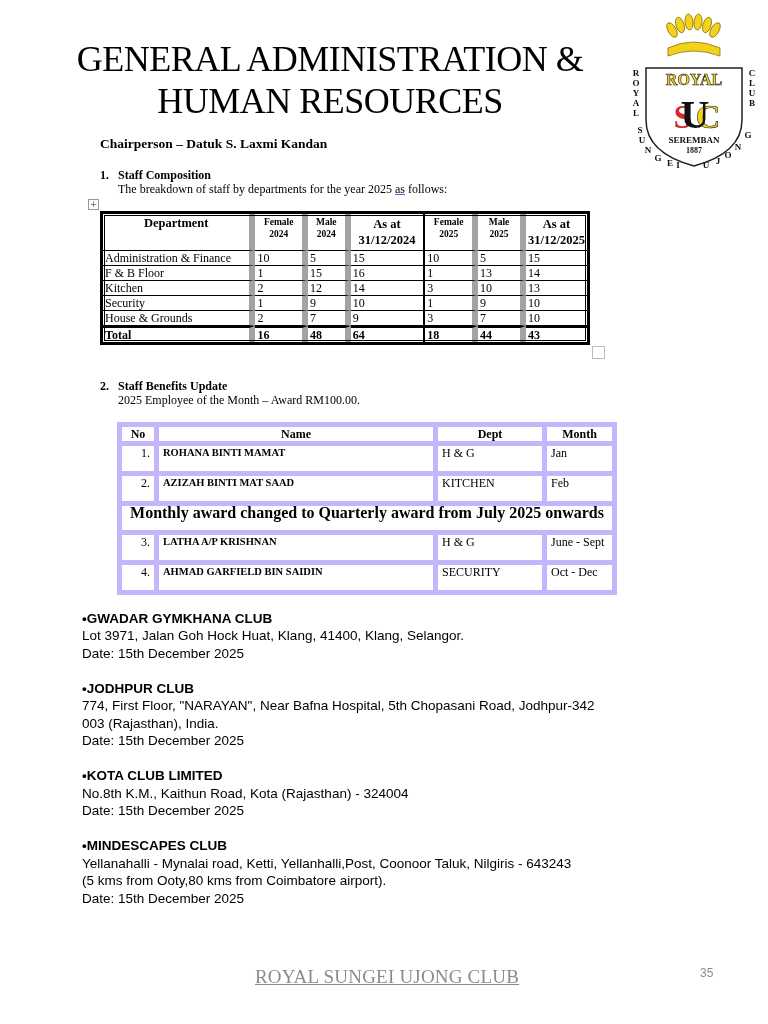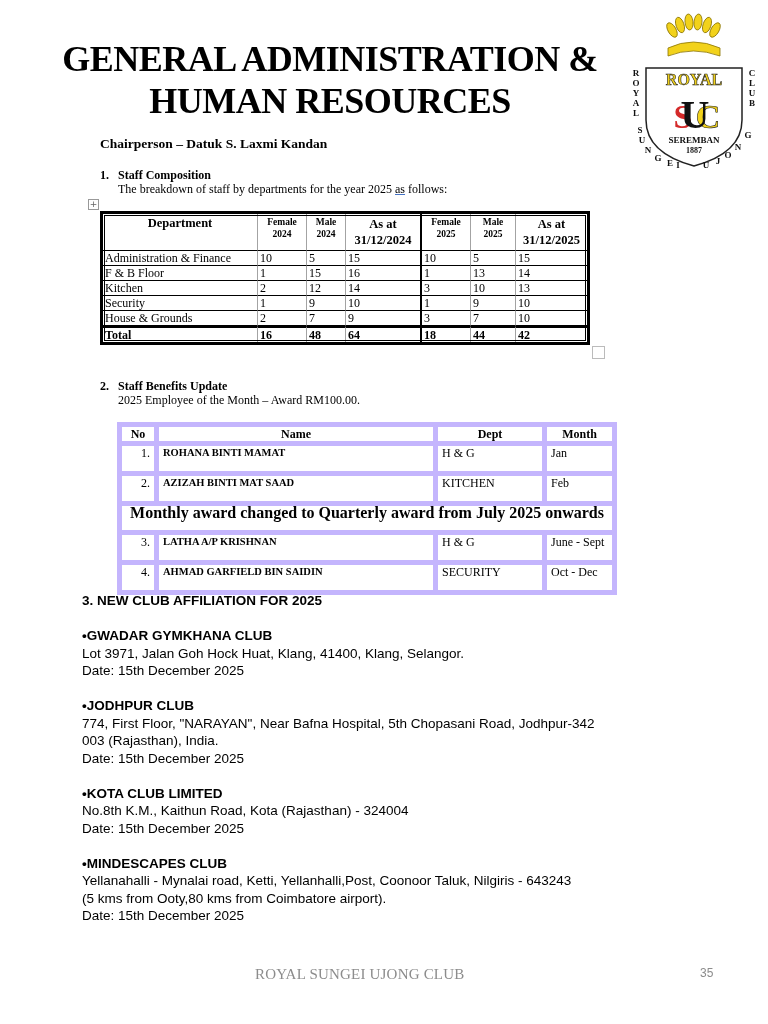--- a/index.html
+++ b/index.html
@@ -1,42 +1,42 @@
 <!DOCTYPE html>
 <html><head>
 <meta charset="utf-8">
 <style>
   html, body { margin: 0; padding: 0; background: #ffffff; }
   body { width: 768px; height: 1024px; position: relative; overflow: hidden; color: #000; }
 
   .title {
     position: absolute; left: 40px; top: 38px; width: 580px;
     text-align: center; font-family: "Liberation Serif", serif;
-    font-weight: bold; font-size: 36px; line-height: 42px; letter-spacing: -0.5px;
+    font-weight: normal; font-size: 36px; line-height: 42px; letter-spacing: -0.5px;
   }
   .logo { position: absolute; left: 620px; top: 8px; width: 146px; height: 165px; }
 
   .chair { position: absolute; left: 100px; top: 136px; font-family: "Liberation Serif", serif; font-weight: bold; font-size: 13.5px; }
 
   .sec-head { position: absolute; font-family: "Liberation Serif", serif; font-size: 12px; line-height: 14px; }
   .sec-head .num { position: absolute; left: 0; font-weight: bold; }
   .sec-head .ttl { position: absolute; left: 18px; font-weight: bold; white-space: nowrap; }
   .sec-head .sub { position: absolute; left: 18px; top: 14px; white-space: nowrap; }
   .sec-head .sub u { text-decoration: underline; text-decoration-color: #4472c4; }
 
   .move-handle { position: absolute; left: 88px; top: 199px; width: 9px; height: 9px; border: 1px solid #999; font-size: 9px; line-height: 9px; text-align: center; color: #666; font-family: "DejaVu Sans", sans-serif; }
   .resize-handle { position: absolute; left: 592px; top: 346px; width: 11px; height: 11px; border: 1px solid #bbb; background: #fff; }
 
   table.staff {
     position: absolute; left: 100px; top: 211px; width: 490px;
     border-collapse: separate; border-spacing: 0;
     border: 3px solid #000; outline: 1px solid #000; outline-offset: -5px;
     font-family: "Liberation Serif", serif; font-size: 12px;
   }
-  table.staff td, table.staff th { border-right: 1px solid #a3a3a3; border-bottom: 1px solid #000; padding: 0 2px; line-height: 14px; }
+  table.staff td, table.staff th { border-right: 6px solid #a3a3a3; border-bottom: 1px solid #000; padding: 0 2px; line-height: 14px; }
   table.staff tr td:last-child, table.staff tr th:last-child { border-right: none; }
   table.staff th { font-weight: bold; text-align: center; vertical-align: top; padding-top: 2px; padding-bottom: 2px; }
   table.staff th.small { font-size: 9.5px; line-height: 12px; }
   table.staff th.big { font-size: 12.5px; line-height: 16px; }
   table.staff th.dept { font-size: 12.5px; }
   table.staff td { }
   table.staff td.left { text-align: left; }
   table.staff tr.total td { font-weight: bold; border-top: 2px solid #000; border-bottom: none; }
   table.staff td.sep, table.staff th.sep { border-right: 2px solid #000; }
 
@@ -50,21 +50,21 @@
   table.award td.no { text-align: right; width: 24px; }
   table.award td.name { font-weight: bold; font-size: 10.5px; }
   table.award td.center { text-align: left; }
   table.award td.note { text-align: center; font-weight: bold; font-size: 16px; height: 24px; }
 
   .aff { position: absolute; left: 82px; top: 592px; width: 640px; font-family: "Liberation Sans", sans-serif; font-size: 13.5px; line-height: 17.5px; }
   .aff .h { font-weight: bold; }
   .aff .club { margin-top: 17.5px; }
   .aff .club-name { font-weight: bold; }
 
-  .footer { position: absolute; left: 255px; top: 966px; font-family: "Liberation Serif", serif; font-size: 15px; color: #8c8c8c; letter-spacing: 0.2px; }
+  .footer { position: absolute; left: 255px; top: 966px; font-family: "Liberation Serif", serif; font-size: 19px; color: #8c8c8c; letter-spacing: 0.2px; text-decoration: underline; }
   .pagenum { position: absolute; left: 700px; top: 966px; font-family: "Liberation Sans", sans-serif; font-size: 12px; color: #8c8c8c; }
 </style>
 </head>
 <body>
 
 <div class="title">
   <div>GENERAL ADMINISTRATION &amp;</div>
   <div>HUMAN RESOURCES</div>
 </div>
 
@@ -200,21 +200,21 @@
       <td>7</td>
       <td>10</td>
     </tr>
     <tr class="total">
       <td class="left">Total</td>
       <td>16</td>
       <td>48</td>
       <td class="sep">64</td>
       <td>18</td>
       <td>44</td>
-      <td>42</td>
+      <td>43</td>
     </tr>
   </tbody>
 </table>
 
 <div class="resize-handle"></div>
 
 <div class="sec-head" style="left:100px; top:379px; width:480px; height:30px;">
   <span class="num">2.</span>
   <span class="ttl">Staff Benefits Update</span>
   <span class="sub">2025 Employee of the Month – Award RM100.00.</span>
@@ -254,21 +254,20 @@
     <tr>
       <td class="no">4.</td>
       <td class="name">AHMAD GARFIELD BIN SAIDIN</td>
       <td class="center">SECURITY</td>
       <td class="center">Oct - Dec</td>
     </tr>
   </tbody>
 </table>
 
 <div class="aff">
-  <div class="h">3. NEW CLUB AFFILIATION FOR 2025</div>
 
   <div class="club">
     <div class="club-name">•GWADAR GYMKHANA CLUB</div>
     <div>Lot 3971, Jalan Goh Hock Huat, Klang, 41400, Klang, Selangor.</div>
     <div>Date: 15th December 2025</div>
   </div>
 
   <div class="club">
     <div class="club-name">•JODHPUR CLUB</div>
     <div>774, First Floor, "NARAYAN", Near Bafna Hospital, 5th Chopasani Road, Jodhpur-342</div>

